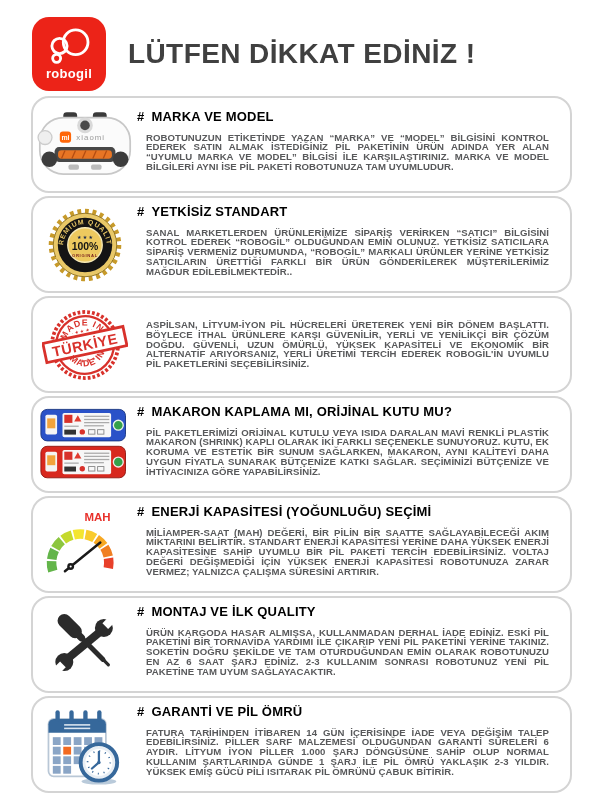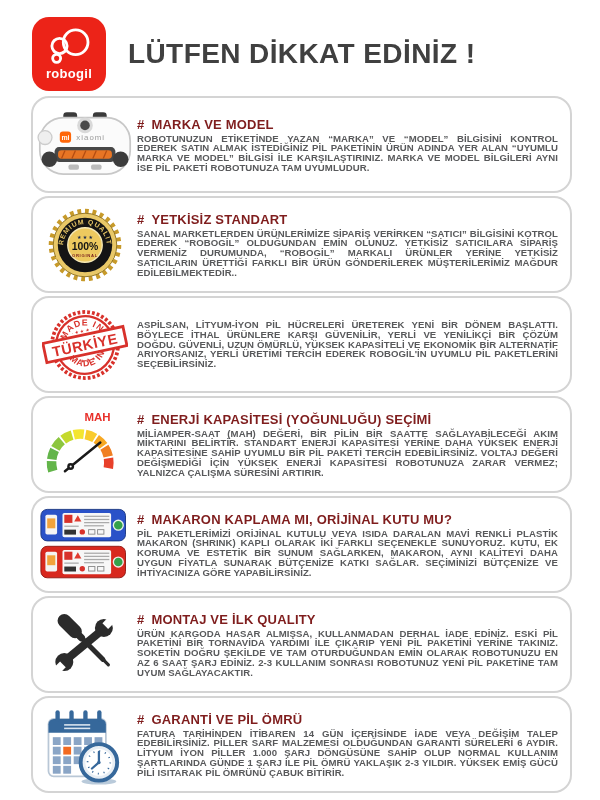--- a/index.html
+++ b/index.html
@@ -25,26 +25,26 @@
 
   
   .cards { position:absolute; top:96px; left:31px; width:541px; display:flex; flex-direction:column; gap:3px; }
   .card {
     height:97px; border:2px solid #d4d4d4; border-radius:18px; background:#fff;
     display:flex; align-items:center; overflow:hidden;
   }
   .icon-col { flex:0 0 104px; display:flex; align-items:center; justify-content:center; }
   .text-col { flex:1; padding-right:12px; }
   .card-h {
-    margin:0 0 2px 0; font-size:13px; font-weight:bold; color:#7f1d1d; letter-spacing:0.2px;
+    margin:0 0 2px 0; font-size:13px; font-weight:bold; color:#000000; letter-spacing:0.2px;
     white-space:nowrap;
   }
   .card-h .hash { margin-right:7px; }
   .card-b {
-    margin:0; font-size:9.6px; line-height:1.01; font-weight:bold; color:#58595b;
+    margin:9px; font-size:9.6px; line-height:1.01; font-weight:bold; color:#58595b;
     text-align:justify; letter-spacing:0.05px;
   }
   svg text { font-family:"Liberation Sans", sans-serif; }
 </style>
 </head>
 <body>
 
 <div class="page">
 
   <div class="hdr">
@@ -139,48 +139,20 @@
           </g>
         </svg>
       </div>
       <div class="text-col">
         <p class="card-b">ASPİLSAN, LİTYUM-İYON PİL HÜCRELERİ ÜRETEREK YENİ BİR DÖNEM BAŞLATTI. BÖYLECE İTHAL ÜRÜNLERE KARŞI GÜVENİLİR, YERLİ VE YENİLİKÇİ BİR ÇÖZÜM DOĞDU. GÜVENLİ, UZUN ÖMÜRLÜ, YÜKSEK KAPASİTELİ VE EKONOMİK BİR ALTERNATİF ARIYORSANIZ, YERLİ ÜRETİMİ TERCİH EDEREK ROBOGİL'İN UYUMLU PİL PAKETLERİNİ SEÇEBİLİRSİNİZ.</p>
       </div>
     </section>
 
     <section class="card">
       <div class="icon-col">
-        <svg viewBox="0 0 90 74" width="86" height="71">
-          <text x="58" y="12" text-anchor="middle" font-size="12" font-weight="bold" fill="#e8312b">MAH</text>
-          <g fill="none" stroke-width="10">
-            <path d="M 11.3 64.8 A 30 30 0 0 1 10.0 54.4" stroke="#63b54a"></path>
-            <path d="M 10.2 52.6 A 30 30 0 0 1 13.2 42.6" stroke="#63b54a"></path>
-            <path d="M 14.0 41.0 A 30 30 0 0 1 20.7 33.0" stroke="#8cc63f"></path>
-            <path d="M 22.2 31.9 A 30 30 0 0 1 31.5 27.2" stroke="#c5d92d"></path>
-            <path d="M 33.3 26.8 A 30 30 0 0 1 43.7 26.2" stroke="#f4e531"></path>
-            <path d="M 45.5 26.5 A 30 30 0 0 1 55.2 30.2" stroke="#f9cb2d"></path>
-            <path d="M 56.8 31.1 A 30 30 0 0 1 64.3 38.4" stroke="#f7a823"></path>
-            <path d="M 65.3 39.9 A 30 30 0 0 1 69.3 49.5" stroke="#f07f22"></path>
-            <path d="M 69.6 51.3 A 30 30 0 0 1 69.4 61.7" stroke="#e8402a"></path>
-          </g>
-          <g>
-            <line x1="24" y1="65" x2="61" y2="35" stroke="#1a1a1a" stroke-width="2.6" stroke-linecap="round"></line>
-            <circle cx="30" cy="60" r="3.6" fill="#1a1a1a"></circle>
-            <circle cx="30" cy="60" r="1.1" fill="#ffffff"></circle>
-          </g>
-        </svg>
-      </div>
-      <div class="text-col">
-        <h2 class="card-h"><span class="hash">#</span><span>ENERJİ KAPASİTESİ (YOĞUNLUĞU) SEÇİMİ</span></h2>
-        <p class="card-b">MİLİAMPER-SAAT (MAH) DEĞERİ, BİR PİLİN BİR SAATTE SAĞLAYABİLECEĞİ AKIM MİKTARINI BELİRTİR. STANDART ENERJİ KAPASİTESİ YERİNE DAHA YÜKSEK ENERJİ KAPASİTESİNE SAHİP UYUMLU BİR PİL PAKETİ TERCİH EDEBİLİRSİNİZ. VOLTAJ DEĞERİ DEĞİŞMEDİĞİ İÇİN YÜKSEK ENERJİ KAPASİTESİ ROBOTUNUZA ZARAR VERMEZ; YALNIZCA ÇALIŞMA SÜRESİNİ ARTIRIR.</p>
-      </div>
-    </section>
-
-    <section class="card">
-      <div class="icon-col">
         <svg viewBox="0 0 100 92" width="90" height="83">
           <g>
             <rect x="1" y="7" width="94" height="35" rx="7" fill="#2a52c8" stroke="#16337f"></rect>
             <rect x="6" y="13" width="13" height="22" rx="2" fill="#f4f4f4"></rect>
             <rect x="8" y="17" width="9" height="11" fill="#f2a33c"></rect>
             <rect x="25" y="11" width="54" height="27" rx="2" fill="#f7f7f7"></rect>
             <rect x="27" y="13" width="9" height="9" fill="#d8312b"></rect>
             <polygon points="42,13.5 46,20.5 38,20.5" fill="#e03c31"></polygon>
             <g fill="#aaaaaa">
               <rect x="49" y="14" width="28" height="1.4"></rect>
@@ -213,20 +185,48 @@
             <circle cx="47" cy="73" r="3" fill="#d8312b"></circle>
             <rect x="54" y="70.5" width="7" height="5" fill="none" stroke="#888888"></rect>
             <rect x="64" y="70.5" width="7" height="5" fill="none" stroke="#888888"></rect>
             <circle cx="87" cy="65.5" r="5.5" fill="#35a14a" stroke="#f4e8e8" stroke-width="1.5"></circle>
           </g>
         </svg>
       </div>
       <div class="text-col">
         <h2 class="card-h"><span class="hash">#</span><span>MAKARON KAPLAMA MI, ORİJİNAL KUTU MU?</span></h2>
         <p class="card-b">PİL PAKETLERİMİZİ ORİJİNAL KUTULU VEYA ISIDA DARALAN MAVİ RENKLİ PLASTİK MAKARON (SHRINK) KAPLI OLARAK İKİ FARKLI SEÇENEKLE SUNUYORUZ. KUTU, EK KORUMA VE ESTETİK BİR SUNUM SAĞLARKEN, MAKARON, AYNI KALİTEYİ DAHA UYGUN FİYATLA SUNARAK BÜTÇENİZE KATKI SAĞLAR. SEÇİMİNİZİ BÜTÇENİZE VE İHTİYACINIZA GÖRE YAPABİLİRSİNİZ.</p>
+      </div>
+    </section>
+
+    <section class="card">
+      <div class="icon-col">
+        <svg viewBox="0 0 90 74" width="86" height="71">
+          <text x="58" y="12" text-anchor="middle" font-size="12" font-weight="bold" fill="#e8312b">MAH</text>
+          <g fill="none" stroke-width="10">
+            <path d="M 11.3 64.8 A 30 30 0 0 1 10.0 54.4" stroke="#63b54a"></path>
+            <path d="M 10.2 52.6 A 30 30 0 0 1 13.2 42.6" stroke="#63b54a"></path>
+            <path d="M 14.0 41.0 A 30 30 0 0 1 20.7 33.0" stroke="#8cc63f"></path>
+            <path d="M 22.2 31.9 A 30 30 0 0 1 31.5 27.2" stroke="#c5d92d"></path>
+            <path d="M 33.3 26.8 A 30 30 0 0 1 43.7 26.2" stroke="#f4e531"></path>
+            <path d="M 45.5 26.5 A 30 30 0 0 1 55.2 30.2" stroke="#f9cb2d"></path>
+            <path d="M 56.8 31.1 A 30 30 0 0 1 64.3 38.4" stroke="#f7a823"></path>
+            <path d="M 65.3 39.9 A 30 30 0 0 1 69.3 49.5" stroke="#f07f22"></path>
+            <path d="M 69.6 51.3 A 30 30 0 0 1 69.4 61.7" stroke="#e8402a"></path>
+          </g>
+          <g>
+            <line x1="24" y1="65" x2="61" y2="35" stroke="#1a1a1a" stroke-width="2.6" stroke-linecap="round"></line>
+            <circle cx="30" cy="60" r="3.6" fill="#1a1a1a"></circle>
+            <circle cx="30" cy="60" r="1.1" fill="#ffffff"></circle>
+          </g>
+        </svg>
+      </div>
+      <div class="text-col">
+        <h2 class="card-h"><span class="hash">#</span><span>ENERJİ KAPASİTESİ (YOĞUNLUĞU) SEÇİMİ</span></h2>
+        <p class="card-b">MİLİAMPER-SAAT (MAH) DEĞERİ, BİR PİLİN BİR SAATTE SAĞLAYABİLECEĞİ AKIM MİKTARINI BELİRTİR. STANDART ENERJİ KAPASİTESİ YERİNE DAHA YÜKSEK ENERJİ KAPASİTESİNE SAHİP UYUMLU BİR PİL PAKETİ TERCİH EDEBİLİRSİNİZ. VOLTAJ DEĞERİ DEĞİŞMEDİĞİ İÇİN YÜKSEK ENERJİ KAPASİTESİ ROBOTUNUZA ZARAR VERMEZ; YALNIZCA ÇALIŞMA SÜRESİNİ ARTIRIR.</p>
       </div>
     </section>
 
     <section class="card">
       <div class="icon-col">
         <svg viewBox="0 0 80 80" width="72" height="72">
           <g>
             <line x1="22" y1="54" x2="56" y2="26" stroke="#2b2b2b" stroke-width="9"></line>
             <circle cx="17" cy="59" r="10" fill="#2b2b2b"></circle>
             <rect x="3.5" y="62" width="14" height="9" transform="rotate(-45 10.5 66.5)" fill="#ffffff"></rect>

